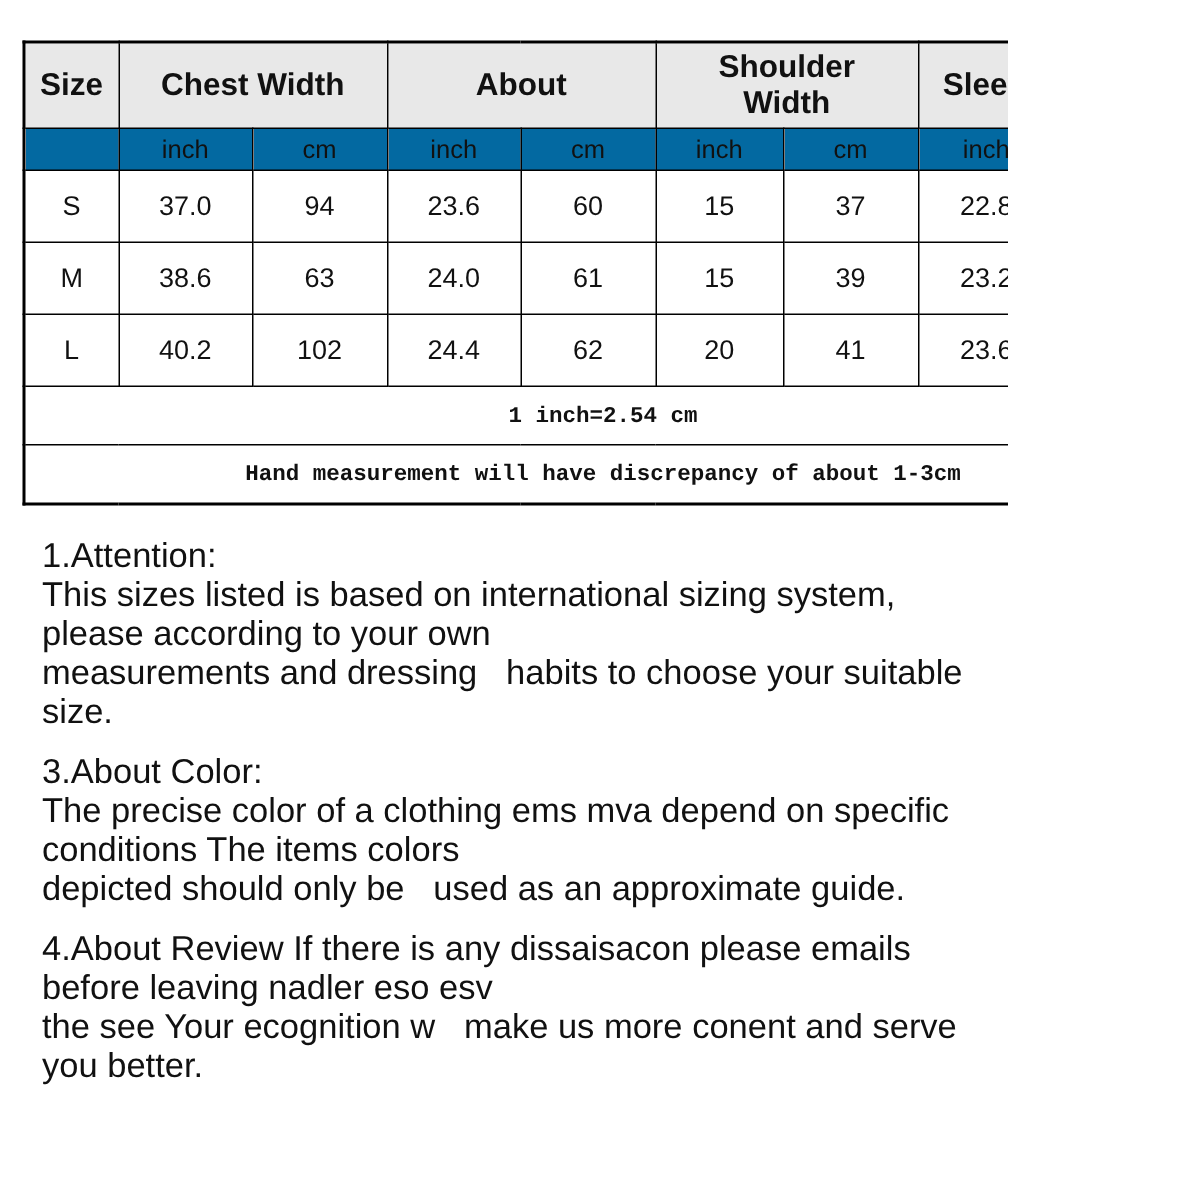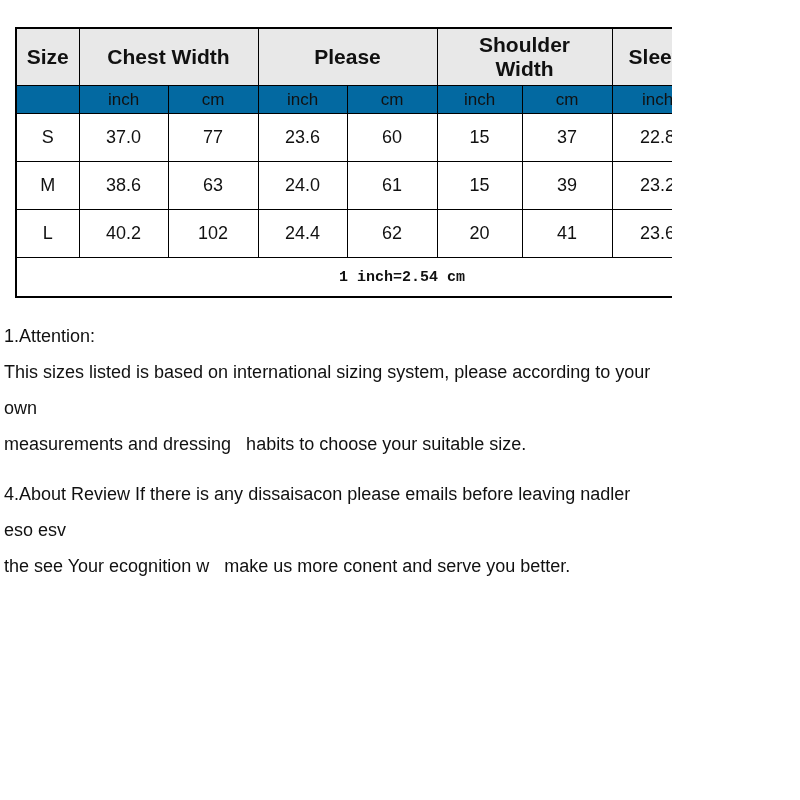--- a/index.html
+++ b/index.html
@@ -55,23 +55,23 @@
     font-family: "Liberation Mono", monospace;
     font-weight: bold;
     font-size: 15px;
     text-align: center;
   }
   .wrap-narrow {
     display: inline-block;
     max-width: 110px;
   }
   .text-block {
-    margin: 20px 20px 0 4px;
-    font-size: 18px;
-    line-height: 36px;
+    margin: 20px 20px 0 28px;
+    font-size: 23px;
+    line-height: 26px;
   }
   .text-block p {
     margin: 0 0 14px 0;
     white-space: pre-wrap;
   }
 </style>
 </head>
 <body>
 
 <div class="page">
@@ -85,40 +85,40 @@
         <col style="width:90px">
       <col style="width:85px">
         <col style="width:90px">
       <col style="width:91px">
         <col style="width:85px">
     </colgroup>
     <tbody>
       <tr class="hrow">
         <th>Size</th>
         <th colspan="2"><span>Chest Width</span></th>
-        <th colspan="2"><span>Please</span></th>
+        <th colspan="2"><span>About</span></th>
         <th colspan="2"><span class="wrap-narrow">Shoulder Width</span></th>
         <th colspan="2"><span>Sleeve Length</span></th>
       </tr>
       <tr class="urow">
         <th></th>
         <th>inch</th>
         <th>cm</th>
         <th>inch</th>
         <th>cm</th>
         <th>inch</th>
         <th>cm</th>
         <th>inch</th>
         <th>cm</th>
       </tr>
 
       <tr class="drow">
         <td>S</td>
         <td>37.0</td>
-        <td>77</td>
+        <td>94</td>
         <td>23.6</td>
         <td>60</td>
         <td>15</td>
         <td>37</td>
         <td>22.8</td>
         <td>58</td>
       </tr>
       <tr class="drow">
         <td>M</td>
         <td>38.6</td>
@@ -138,24 +138,30 @@
         <td>62</td>
         <td>20</td>
         <td>41</td>
         <td>23.6</td>
         <td>60</td>
       </tr>
 
       <tr class="nrow">
         <td colspan="9">1 inch=2.54 cm</td>
       </tr>
+      <tr class="nrow">
+        <td colspan="9">Hand measurement will have discrepancy of about 1-3cm</td>
+      </tr>
     </tbody>
   </table>
 
   <div class="text-block">
     <p>1.Attention:
 This sizes listed is based on international sizing system, please according to your own
 measurements and dressing   habits to choose your suitable size.</p>
+    <p>3.About Color:
+The precise color of a clothing ems mva depend on specific conditions The items colors
+depicted should only be   used as an approximate guide.</p>
     <p>4.About Review If there is any dissaisacon please emails before leaving nadler eso esv
 the see Your ecognition w   make us more conent and serve you better.</p>
   </div>
 
 </div>
 
 </body></html>

